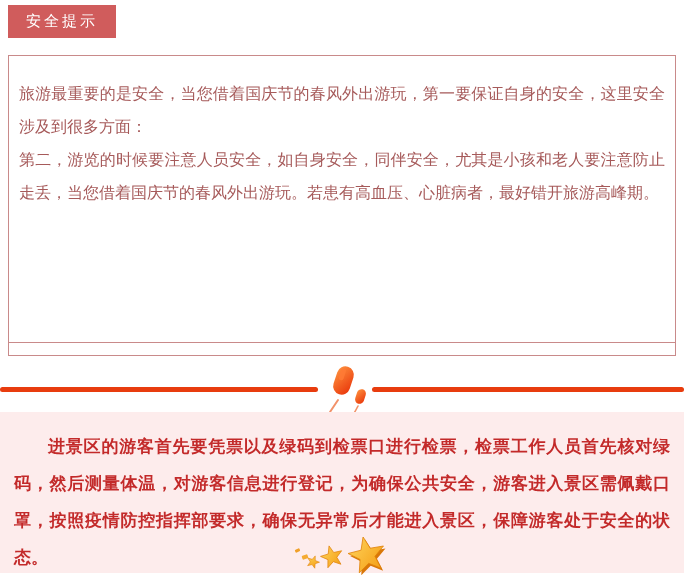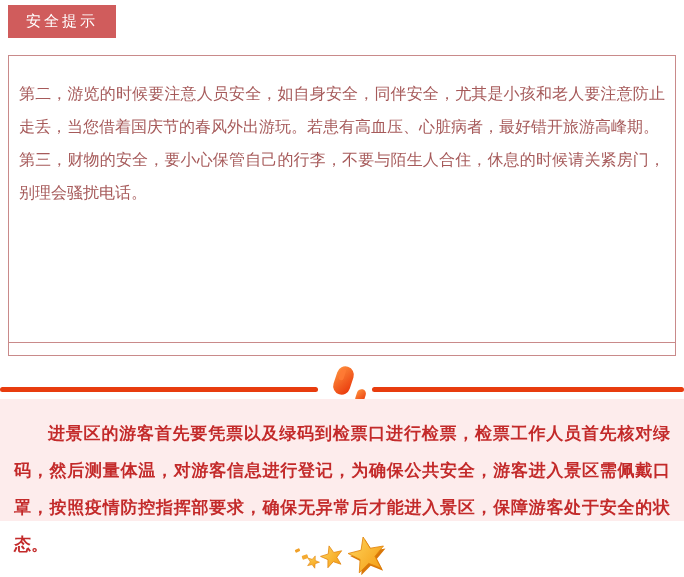--- a/index.html
+++ b/index.html
@@ -33,42 +33,42 @@
   .divider .seg-left{
     position:absolute;left:0;top:0;width:318px;height:5px;
     background:var(--divider,#e83c0e);border-radius:3px;
   }
   .divider .seg-right{
     position:absolute;left:372px;right:0;top:0;height:5px;
     background:var(--divider,#e83c0e);border-radius:3px;
   }
   .firecracker{position:absolute;left:322px;top:360px;width:60px;height:56px;}
   .notice-panel{
-    position:absolute;left:0;top:399px;width:684px;height:122px;
+    position:absolute;left:0;top:412px;width:684px;height:161px;
     background:var(--panel-bg,#fdecec);box-sizing:border-box;
   }
   .notice-panel p{
     margin:0;padding:16px 14px 0 14px;
     font-size:17px;font-weight:bold;line-height:37px;
     color:var(--panel-text,#c32a2a);
     text-align:justify;text-indent:2em;
   }
   .stars{position:absolute;left:286px;top:537px;width:112px;height:40px;}
 </style>
 </head>
 <body>
 
 <div class="tag">
   <span>安全提示</span>
 </div>
 
 <div class="main-box">
   <div class="content">
+    <p>旅游最重要的是安全，当您借着国庆节的春风外出游玩，第一要保证自身的安全，这里安全涉及到很多方面：</p>
     <p>第二，游览的时候要注意人员安全，如自身安全，同伴安全，尤其是小孩和老人要注意防止走丢，当您借着国庆节的春风外出游玩。若患有高血压、心脏病者，最好错开旅游高峰期。</p>
-    <p>第三，财物的安全，要小心保管自己的行李，不要与陌生人合住，休息的时候请关紧房门，别理会骚扰电话。</p>
   </div>
   <div class="box-footer"></div>
 </div>
 
 <div class="divider">
   <div class="seg-left"></div>
   <div class="seg-right"></div>
 </div>
 
 <svg class="firecracker" viewBox="0 0 60 56" aria-hidden="true">

